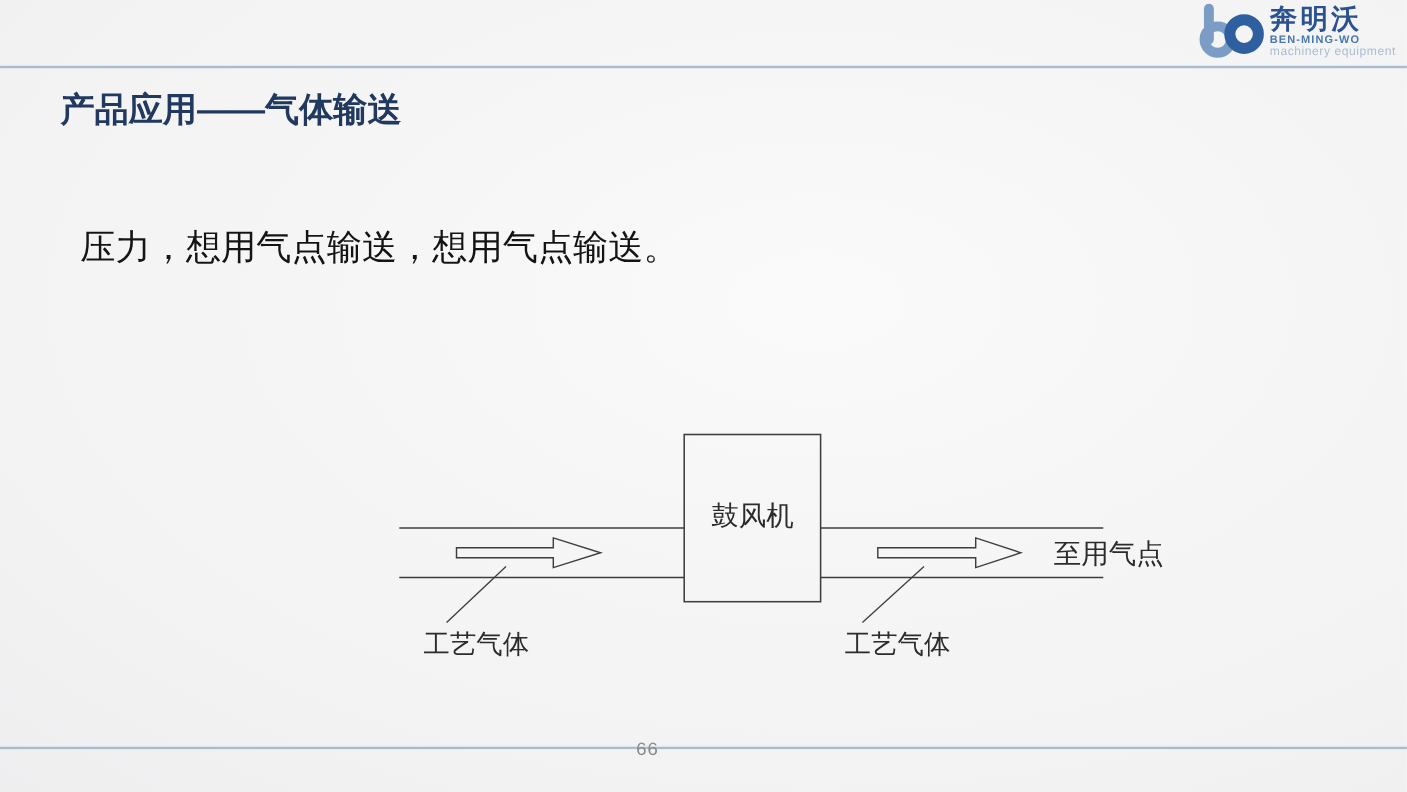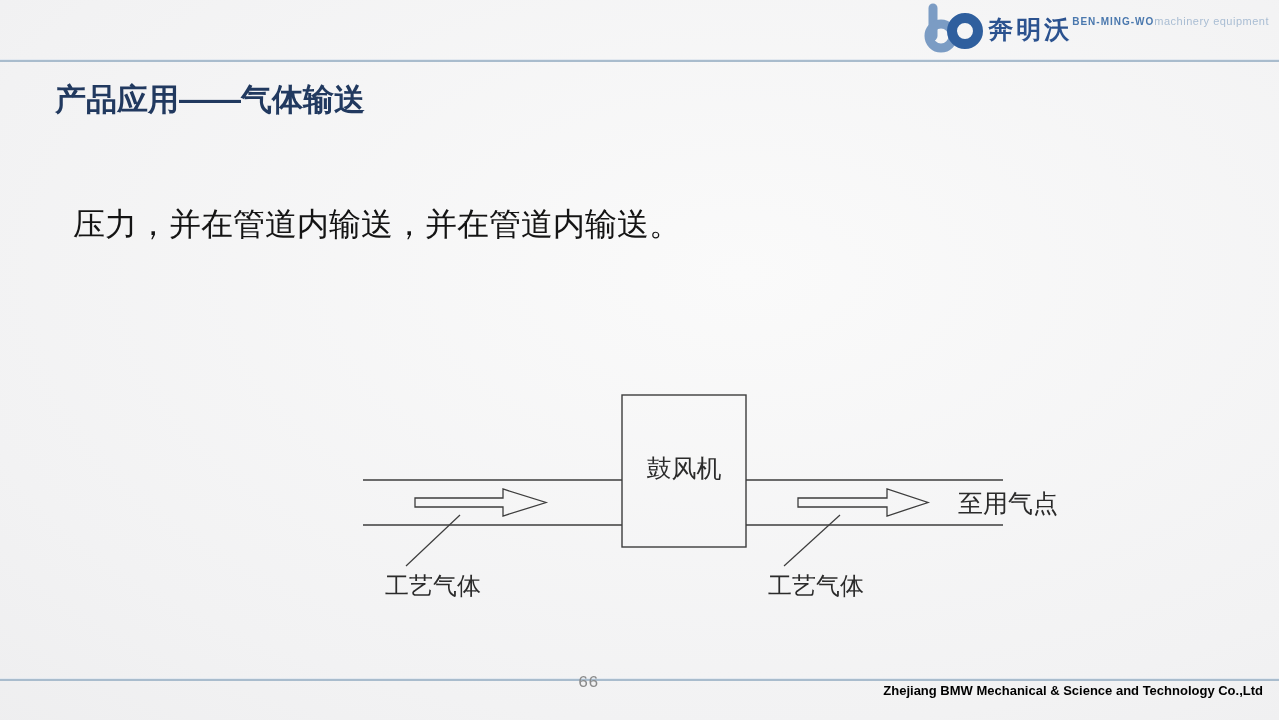--- a/index.html
+++ b/index.html
@@ -17,21 +17,21 @@
     box-shadow:0 -1px 0 #e3e9f0;
   }
   .rule.top{top:60px;}
   .rule.bottom{top:679px;}
 
   
   .logo{
     position:absolute;top:3px;right:10px;
     display:flex;align-items:center;gap:4px;
   }
-  .logo-text{display:flex;flex-direction:row;line-height:1.05;}
+  .logo-text{display:flex;flex-direction:column;line-height:1.05;}
   .logo-cn{
     font-size:25px;font-weight:bold;color:#2b528f;letter-spacing:3px;
   }
   .logo-en{
     font-size:10px;font-weight:bold;color:#4a78ae;letter-spacing:1px;margin-top:1px;
   }
   .logo-tag{
     font-size:11px;color:#a9bdd3;letter-spacing:0.5px;
   }
 
@@ -85,21 +85,21 @@
     <div class="logo-text">
       <div class="logo-cn">奔明沃</div>
       <div class="logo-en">BEN-MING-WO</div>
       <div class="logo-tag">machinery equipment</div>
     </div>
   </div>
 
   <h1 class="title">产品应用——气体输送</h1>
 
   <div class="body-text">
-    <div class="body-line">压力，并在管道内输送，并在管道内输送。</div>
+    <div class="body-line">压力，想用气点输送，想用气点输送。</div>
   </div>
 
   <svg class="diagram" width="720" height="230" viewBox="0 0 720 230">
 
     <line x1="13" y1="100" x2="272" y2="100" stroke="#3d3d3d" stroke-width="1.3"></line>
     <line x1="396" y1="100" x2="653" y2="100" stroke="#3d3d3d" stroke-width="1.3"></line>
     <line x1="13" y1="145" x2="272" y2="145" stroke="#3d3d3d" stroke-width="1.3"></line>
     <line x1="396" y1="145" x2="653" y2="145" stroke="#3d3d3d" stroke-width="1.3"></line>
 
     <rect x="272" y="15" width="124" height="152" fill="none" stroke="#3d3d3d" stroke-width="1.4"></rect>
@@ -112,15 +112,14 @@
 
     <line x1="110" y1="135" x2="56" y2="186" stroke="#3d3d3d" stroke-width="1.2"></line>
     <line x1="490" y1="135" x2="434" y2="186" stroke="#3d3d3d" stroke-width="1.2"></line>
 
     <text x="35" y="214" font-size="24">工艺气体</text>
     <text x="418" y="214" font-size="24">工艺气体</text>
   </svg>
 
   <div class="rule bottom"></div>
   <div class="page-number">66</div>
-  <div class="footer-company">Zhejiang BMW Mechanical &amp; Science and Technology Co.,Ltd</div>
 
 </div>
 
 </body></html>

